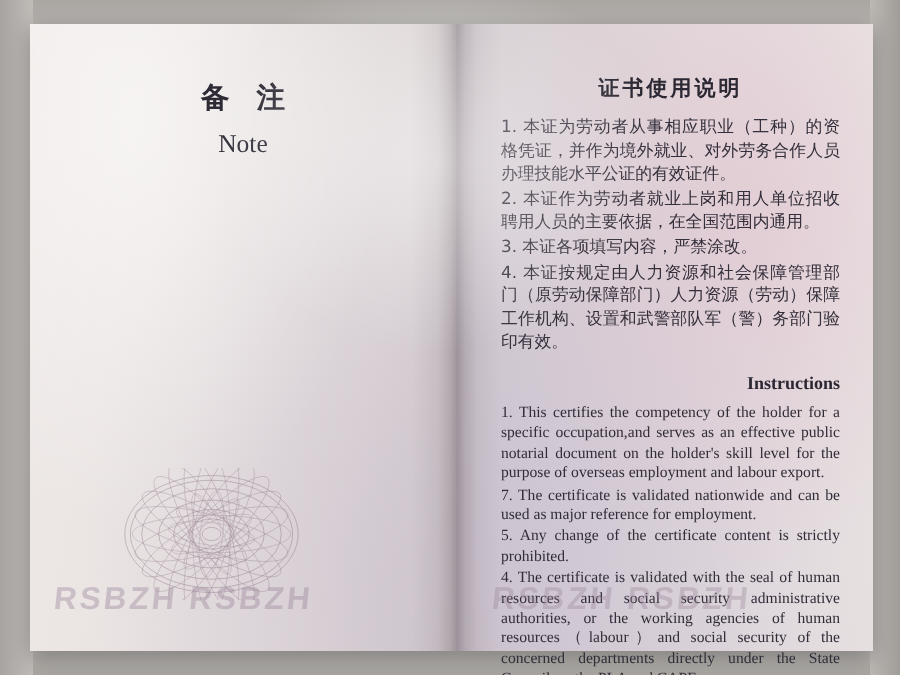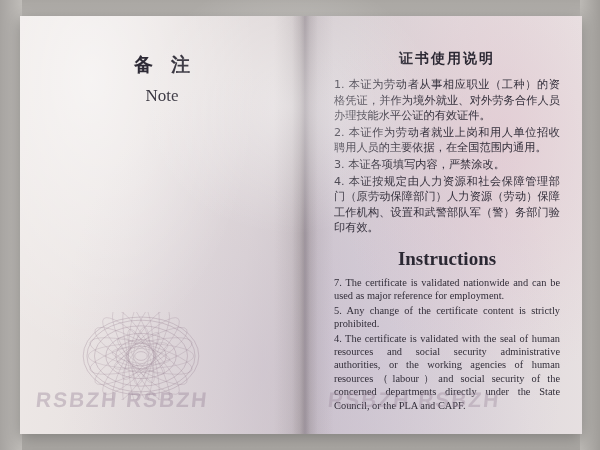--- a/index.html
+++ b/index.html
@@ -190,23 +190,23 @@
     line-height: 15.6px;
     color: #332f3b;
     text-align: justify;
   }
   .cn-body p {
     margin: 0 0 1px 0;
   }
 
   .en-heading {
     margin-top: 12px;
-    text-align: center;
+    text-align: right;
     font-family: "Liberation Serif", serif;
-    font-size: 19px;
+    font-size: 12px;
     font-weight: 700;
     color: #2b2833;
   }
   .en-body {
     margin-top: 6px;
     font-family: "Liberation Serif", serif;
     font-size: 10.4px;
     line-height: 13.4px;
     color: #312d38;
     text-align: justify;
@@ -307,20 +307,21 @@
         <div class="cn-body">
           <p>1. 本证为劳动者从事相应职业（工种）的资格凭证，并作为境外就业、对外劳务合作人员办理技能水平公证的有效证件。</p>
           <p>2. 本证作为劳动者就业上岗和用人单位招收聘用人员的主要依据，在全国范围内通用。</p>
           <p>3. 本证各项填写内容，严禁涂改。</p>
           <p>4. 本证按规定由人力资源和社会保障管理部门（原劳动保障部门）人力资源（劳动）保障工作机构、设置和武警部队军（警）务部门验印有效。</p>
         </div>
 
         <div class="en-heading">Instructions</div>
 
         <div class="en-body">
+          <p>1. This certifies the competency of the holder for a specific occupation,and serves as an effective public notarial document on the holder's skill level for the purpose of overseas employment and labour export.</p>
           <p>7. The certificate is validated nationwide and can be used as major reference for employment.</p>
           <p>5. Any change of the certificate content is strictly prohibited.</p>
           <p>4. The certificate is validated with the seal of human resources and social security administrative authorities, or the working agencies of human resources（labour）and social security of the concerned departments directly under the State Council, or the PLA and CAPF.</p>
         </div>
 
       </div>
 
       <div class="watermark-right">RSBZH  RSBZH</div>
       <div class="edge-shadow-right"></div>
     </div>

